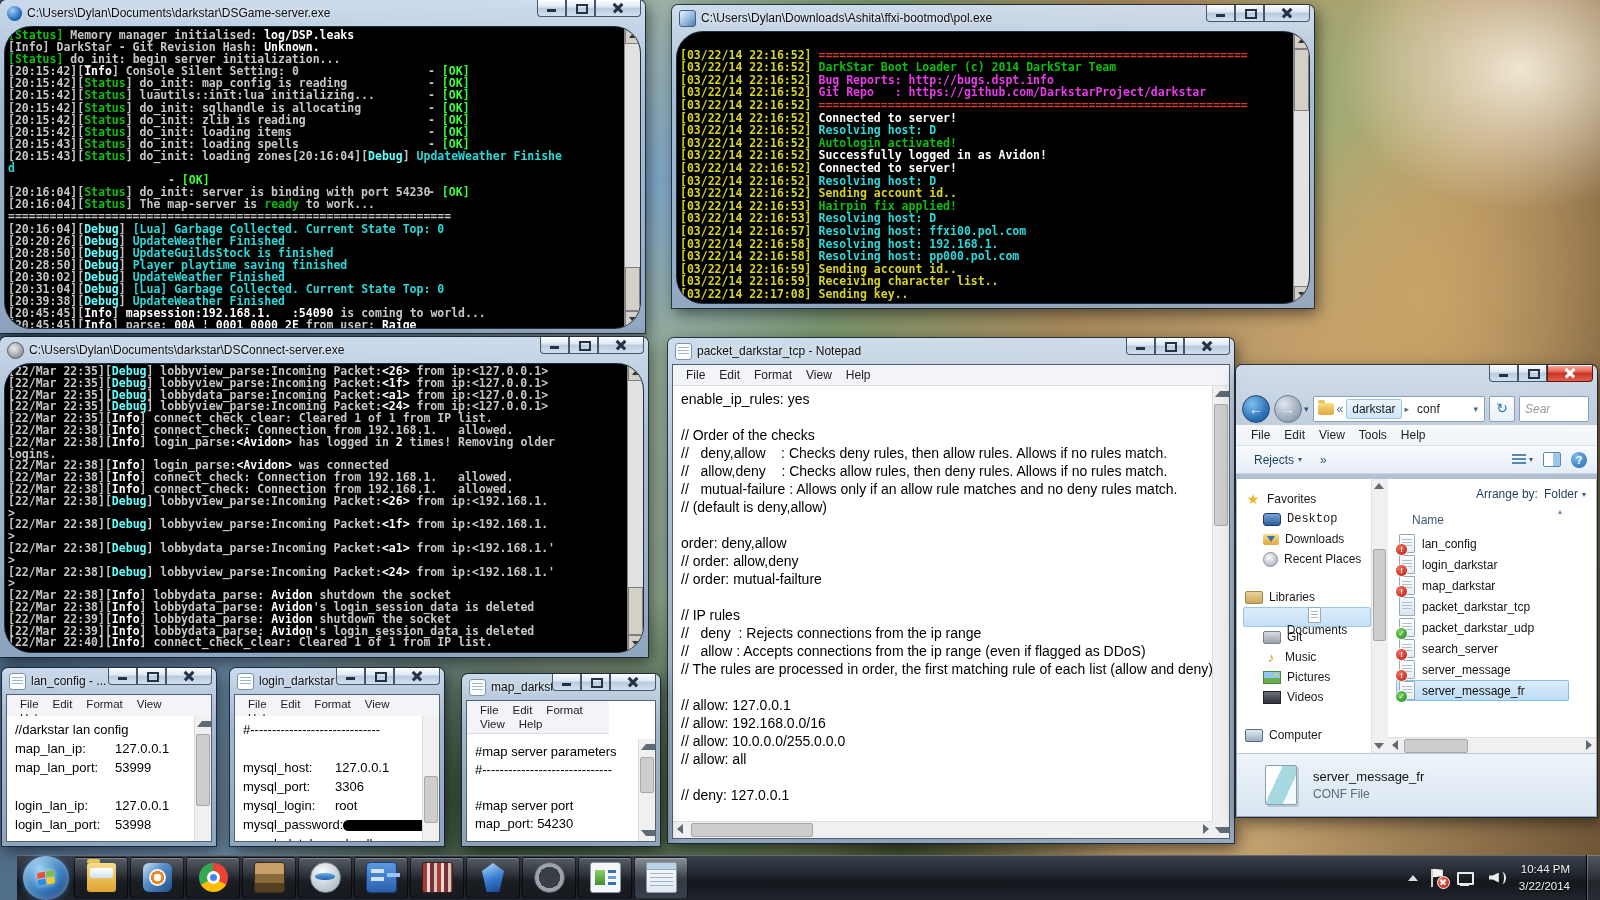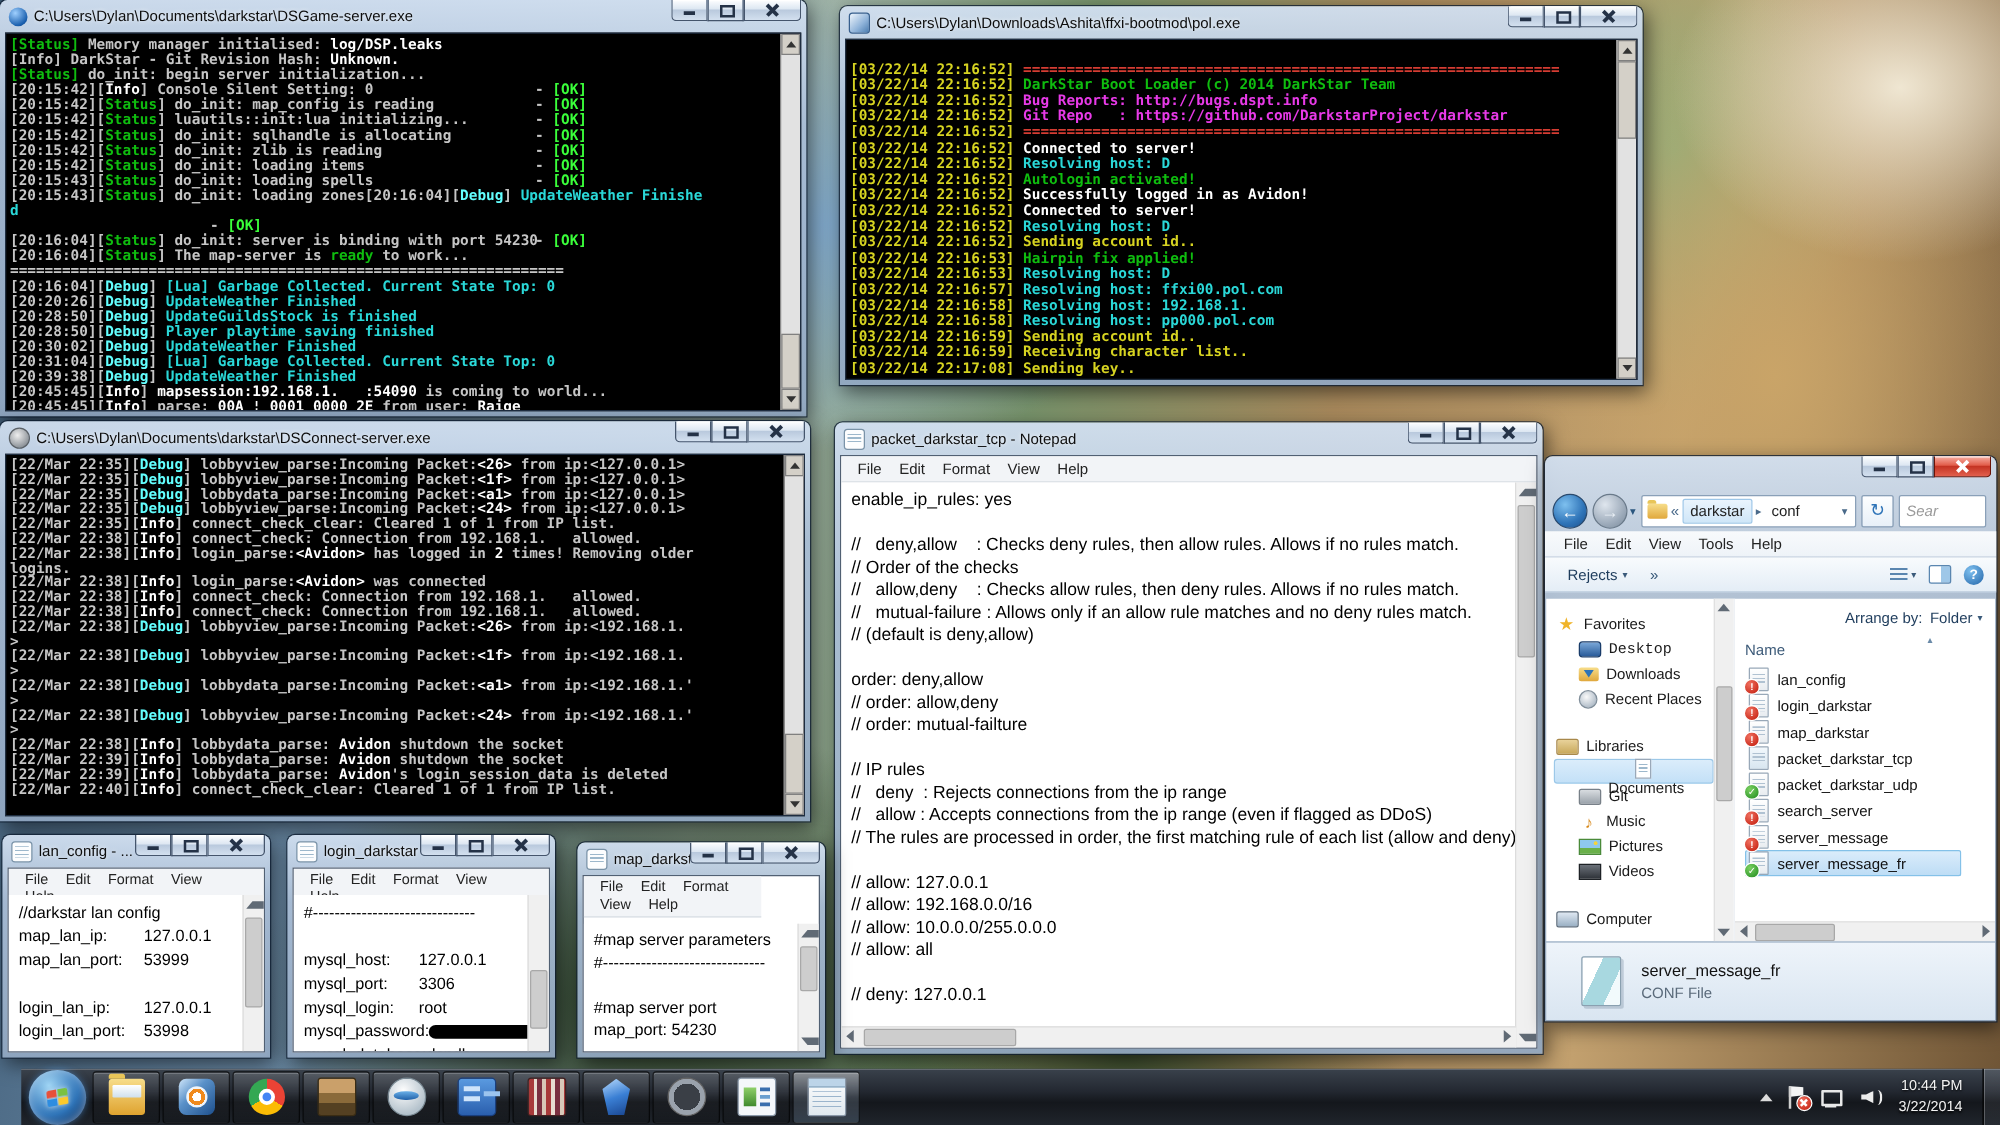--- a/index.html
+++ b/index.html
@@ -41,21 +41,21 @@
 
   .appicon{width:15px;height:15px;margin-right:5px;border-radius:3px;flex:none;}
   .ai-game{background:radial-gradient(circle at 35% 30%,#9fd0ff,#1a5fae 70%,#0c3a74);border-radius:50%;}
   .ai-pol{background:linear-gradient(135deg,#eef5fc,#8fb3d9 60%,#4a7cb0);border:1px solid #38608e;}
   .ai-connect{background:radial-gradient(circle at 40% 35%,#eee,#8c9298 75%);border-radius:50%;border:1px solid #5a6066;}
   .ai-notepad{background:#fcfdfe;border:1px solid #7a93a8;position:relative;}
   .ai-notepad::after{content:"";position:absolute;left:2px;right:2px;top:3px;height:9px;
     background:repeating-linear-gradient(180deg,#9db8cc 0 1px,transparent 1px 3px);}
 
   
-  .console-body{background:#000;}
+  .console-body{background:#000;border-radius:27px;}
   .clines{font-family:"DejaVu Sans Mono","Liberation Mono",monospace;font-weight:bold;font-size:11.5px;
     padding:2px 0 0 3px;}
   .cline{white-space:pre;height:var(--lh,12px);line-height:var(--lh,12px);position:relative;}
   .okwrap{position:absolute;left:420px;top:0;}
   .c-gy{color:#c6c6c6}.c-wh{color:#ffffff}.c-gr{color:#0fbd0f}.c-br{color:#3aff3a}
   .c-cy{color:#2ad8d8}.c-bc{color:#63ffff}.c-ye{color:#d6d321}.c-re{color:#d43c32}.c-ma{color:#e83ae8}
 
   
   .vscroll{position:absolute;top:0;right:0;bottom:0;width:15px;background:#e2e2e2;border-left:1px solid #8a8a8a;}
   .sb-btn{position:absolute;left:0;right:0;height:15px;background:#d4d0c8;border:1px solid #808080;}
@@ -139,21 +139,21 @@
   .ni-gitfolder{background:linear-gradient(#d8dce0,#9aa2aa);border-radius:2px;border:1px solid #788088;height:11px;}
   .ni-music{color:#d88a1d;font-size:13px;height:15px;line-height:15px;}
   .ni-pictures{background:linear-gradient(180deg,#8ec8ee 0 55%,#6ab04a 55%);border:1px solid #4a8a3a;height:11px;position:relative;}
   .ni-pictures::after{content:"";position:absolute;right:2px;top:1px;width:3px;height:3px;border-radius:50%;background:#f6d43a;}
   .ni-videos{background:linear-gradient(#6a7078,#2e3238);border:1px solid #1e2226;height:11px;}
   .ni-computer{background:linear-gradient(#dfe8f2,#9ab0c4);border:1px solid #5a6a7a;border-radius:2px;height:11px;}
   .ex-nav-sb{position:relative;width:15px;background:#f0f0f0;border-left:1px solid #e0e0e0;}
   .ex-files{flex:1;position:relative;border-left:1px solid #eef1f5;font-size:12px;}
   .arrange-row{display:flex;justify-content:flex-end;gap:6px;padding:8px 10px 0 0;color:#1e3c5c;}
   .arr-v{display:flex;gap:4px;align-items:center;color:#1e3c5c;}
-  .name-header{margin:12px 0 2px 8px;color:#3c5a78;display:flex;align-items:center;width:150px;position:relative;}
+  .name-header{margin:12px 0 2px 24px;color:#3c5a78;display:flex;align-items:center;width:150px;position:relative;}
   .name-header .sort{position:absolute;right:0;top:-6px;font-size:8px;color:#6a8aa8;}
   .file-list{padding:4px 0 0 8px;}
   .file-row{display:flex;align-items:center;height:21px;color:#111;border-radius:2px;padding-left:3px;width:170px;}
   .file-row.selected{background:linear-gradient(#dcedfb,#bcdcf5);box-shadow:0 0 0 1px #84c1e8 inset;}
   .ficon{width:14px;height:17px;background:linear-gradient(#ffffff,#e8ecf0);border:1px solid #98a8b8;border-radius:1px;
     position:relative;margin-right:7px;flex:none;}
   .ficon::after{content:"";position:absolute;left:2px;right:2px;top:4px;height:9px;
     background:repeating-linear-gradient(180deg,#b0c2d2 0 1px,transparent 1px 3px);}
   .ficon.plain{background:linear-gradient(#f2f8fc,#d8e6f0);}
   .fbadge{position:absolute;left:-5px;bottom:-4px;width:11px;height:11px;border-radius:50%;
@@ -357,20 +357,21 @@
         <div class="cline"><span class="c-gy">[22/Mar 22:38][</span><span class="c-wh">Info</span><span class="c-gy">] connect_check: Connection from 192.168.1.   allowed.</span></div>
         <div class="cline"><span class="c-gy">[22/Mar 22:38][</span><span class="c-bc">Debug</span><span class="c-gy">] lobbyview_parse:Incoming Packet:</span><span class="c-wh">&lt;26&gt;</span><span class="c-gy"> from ip:&lt;192.168.1.</span></div>
         <div class="cline"><span class="c-gy">&gt;</span></div>
         <div class="cline"><span class="c-gy">[22/Mar 22:38][</span><span class="c-bc">Debug</span><span class="c-gy">] lobbyview_parse:Incoming Packet:</span><span class="c-wh">&lt;1f&gt;</span><span class="c-gy"> from ip:&lt;192.168.1.</span></div>
         <div class="cline"><span class="c-gy">&gt;</span></div>
         <div class="cline"><span class="c-gy">[22/Mar 22:38][</span><span class="c-bc">Debug</span><span class="c-gy">] lobbydata_parse:Incoming Packet:</span><span class="c-wh">&lt;a1&gt;</span><span class="c-gy"> from ip:&lt;192.168.1.'</span></div>
         <div class="cline"><span class="c-gy">&gt;</span></div>
         <div class="cline"><span class="c-gy">[22/Mar 22:38][</span><span class="c-bc">Debug</span><span class="c-gy">] lobbyview_parse:Incoming Packet:</span><span class="c-wh">&lt;24&gt;</span><span class="c-gy"> from ip:&lt;192.168.1.'</span></div>
         <div class="cline"><span class="c-gy">&gt;</span></div>
         <div class="cline"><span class="c-gy">[22/Mar 22:38][</span><span class="c-wh">Info</span><span class="c-gy">] lobbydata_parse: </span><span class="c-wh">Avidon</span><span class="c-gy"> shutdown the socket</span></div>
+        <div class="cline"><span class="c-gy">[22/Mar 22:38][</span><span class="c-wh">Info</span><span class="c-gy">] lobbydata_parse: </span><span class="c-wh">Avidon</span><span class="c-gy">'s login_session_data is deleted</span></div>
         <div class="cline"><span class="c-gy">[22/Mar 22:39][</span><span class="c-wh">Info</span><span class="c-gy">] lobbydata_parse: </span><span class="c-wh">Avidon</span><span class="c-gy"> shutdown the socket</span></div>
         <div class="cline"><span class="c-gy">[22/Mar 22:39][</span><span class="c-wh">Info</span><span class="c-gy">] lobbydata_parse: </span><span class="c-wh">Avidon</span><span class="c-gy">'s login_session_data is deleted</span></div>
         <div class="cline"><span class="c-gy">[22/Mar 22:40][</span><span class="c-wh">Info</span><span class="c-gy">] connect_check_clear: Cleared 1 of 1 from IP list.</span></div>
       </div>
     <div class="vscroll">
       <span class="sb-btn sb-up"></span>
       <span class="sb-thumb" style="bottom:17px;height:46px"></span>
       <span class="sb-btn sb-down"></span>
     </div>
   </div>
@@ -390,22 +391,22 @@
     <div class="menubar">
         <span class="menu-item">File</span>
         <span class="menu-item">Edit</span>
         <span class="menu-item">Format</span>
         <span class="menu-item">View</span>
         <span class="menu-item">Help</span>
       </div>
     <div class="np-content" style="--nlh:18px;font-size:14px">
         <div class="np-line">enable_ip_rules: yes</div>
         <div class="np-line">&nbsp;</div>
+        <div class="np-line">// Order of the checks</div>
         <div class="np-line">//   deny,allow    : Checks deny rules, then allow rules. Allows if no rules match.</div>
-        <div class="np-line">// Order of the checks</div>
         <div class="np-line">//   allow,deny    : Checks allow rules, then deny rules. Allows if no rules match.</div>
         <div class="np-line">//   mutual-failure : Allows only if an allow rule matches and no deny rules match.</div>
         <div class="np-line">// (default is deny,allow)</div>
         <div class="np-line">&nbsp;</div>
         <div class="np-line">order: deny,allow</div>
         <div class="np-line">// order: allow,deny</div>
         <div class="np-line">// order: mutual-failture</div>
         <div class="np-line">&nbsp;</div>
         <div class="np-line">// IP rules</div>
         <div class="np-line">//   deny  : Rejects connections from the ip range</div>

